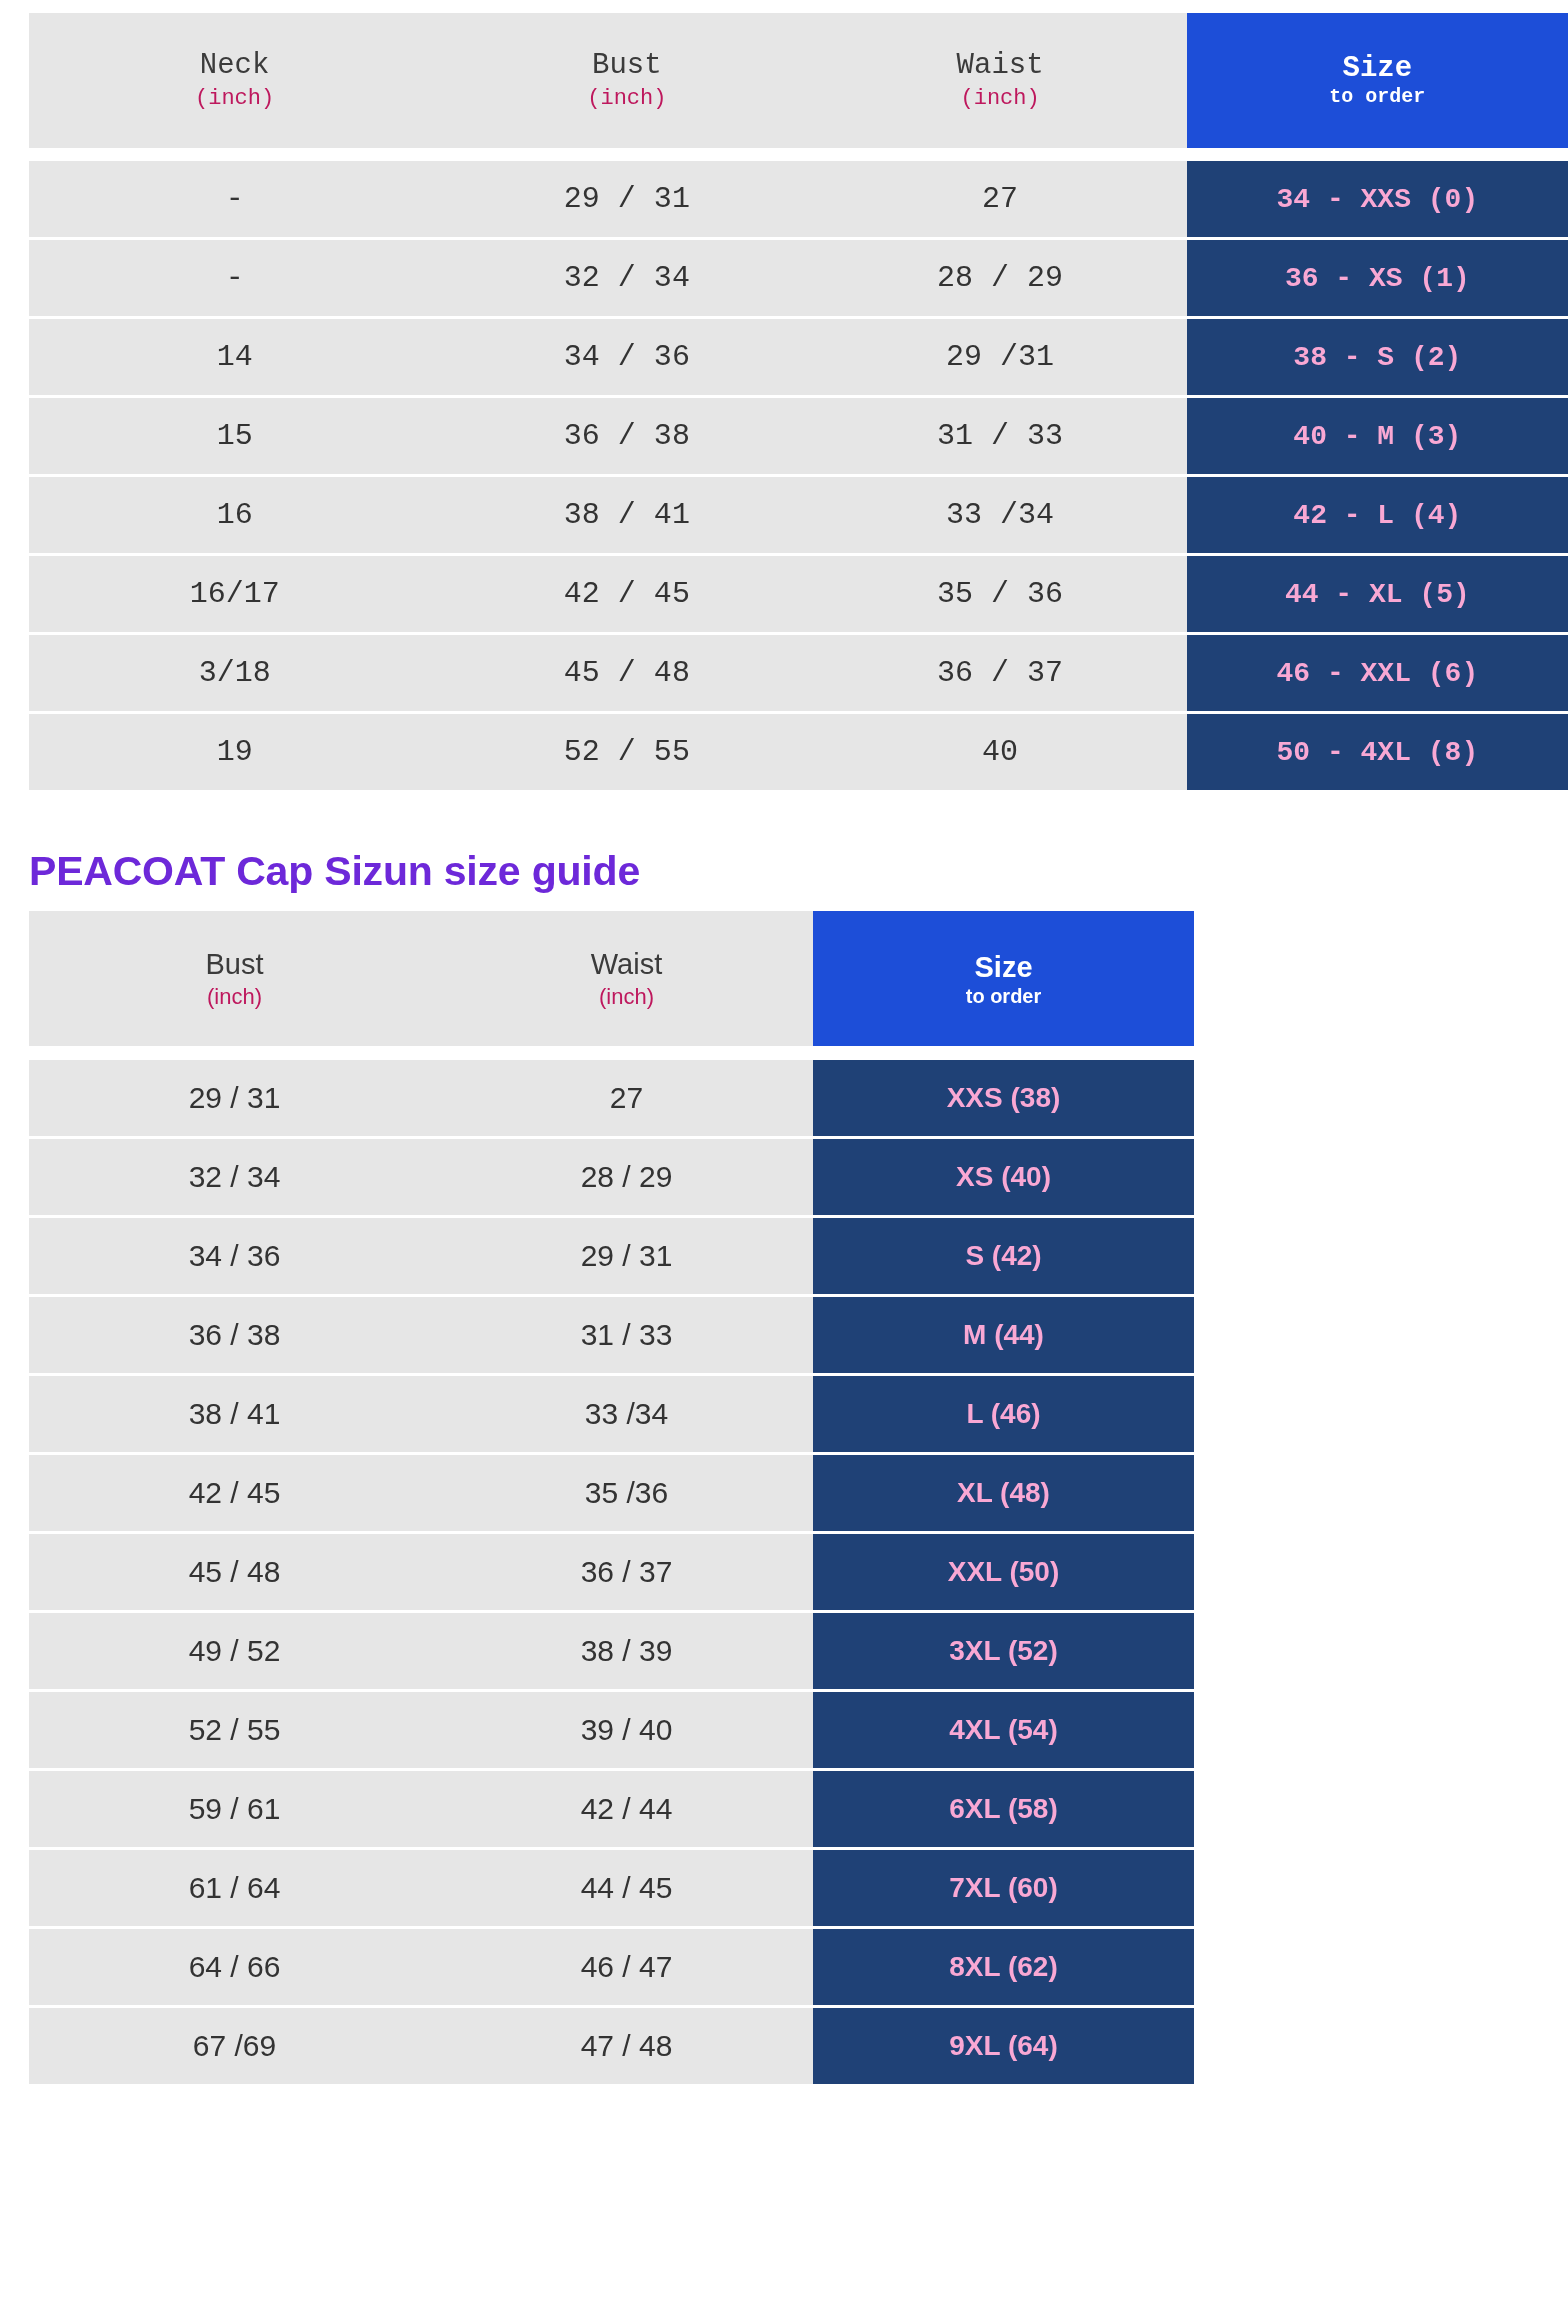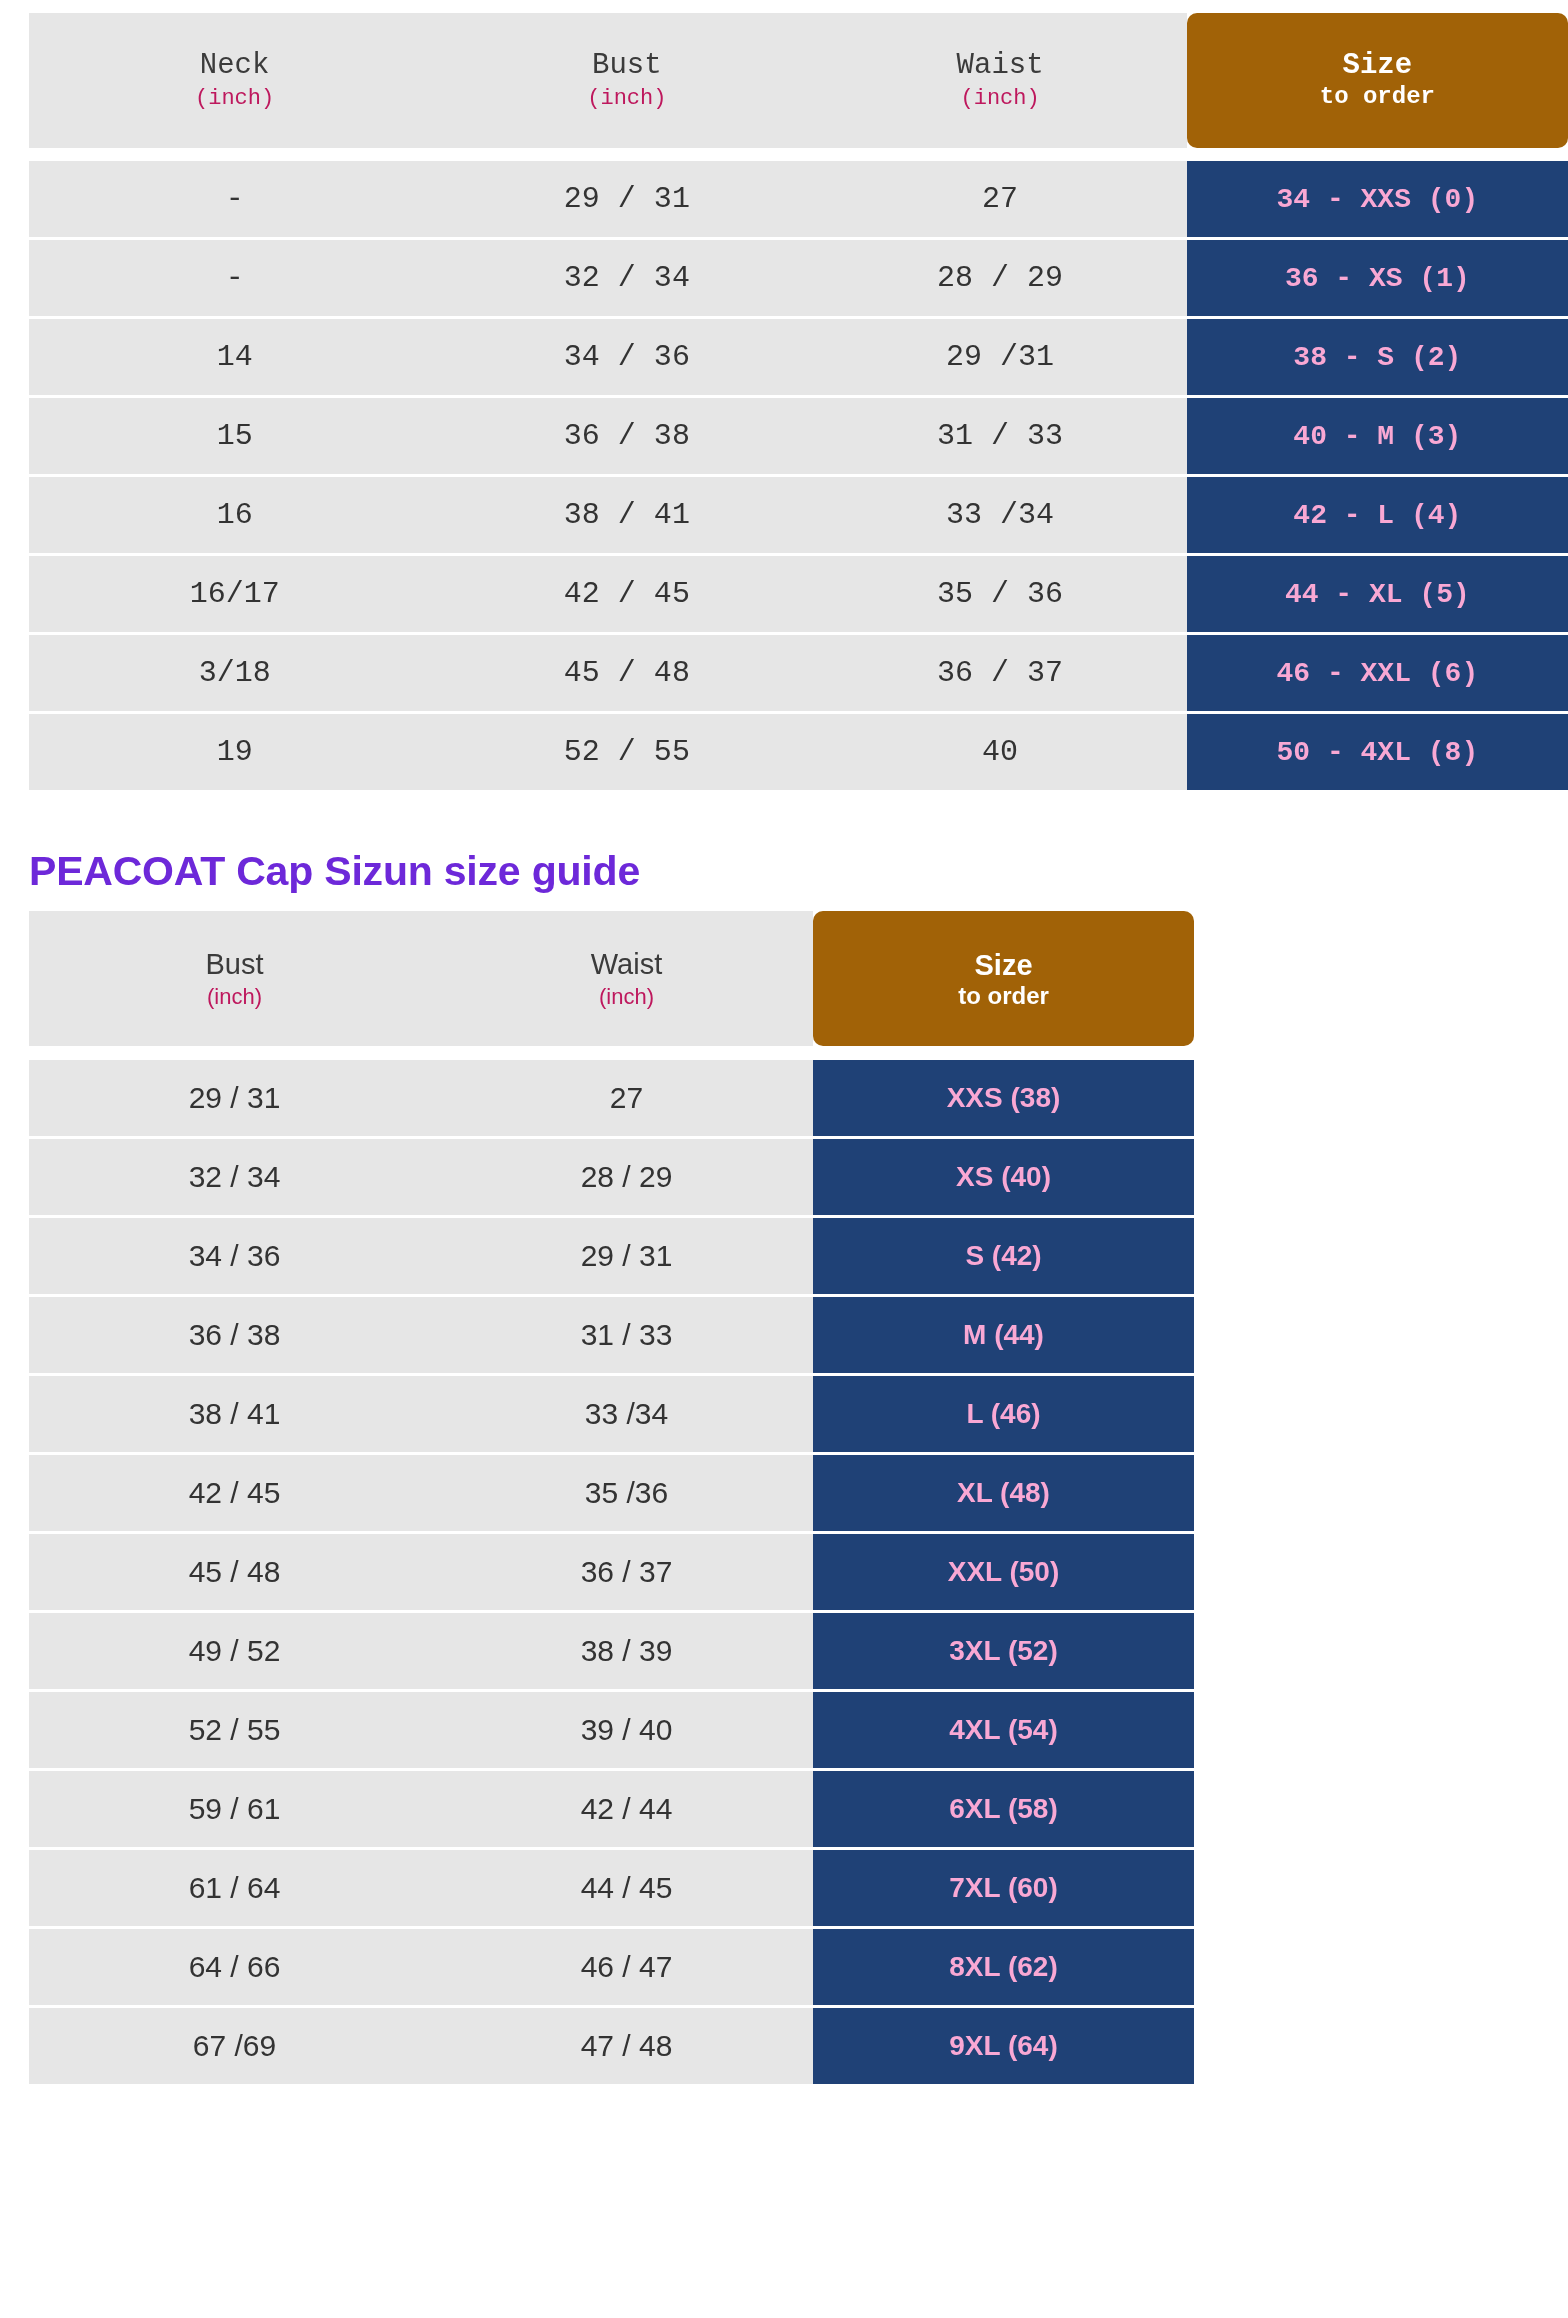--- a/index.html
+++ b/index.html
@@ -48,29 +48,28 @@
     font-size: 29px;
     line-height: 1.12;
   }
   .hdr-cell .unit {
     display: block;
     font-size: 22px;
     color: #be185d;
     margin-top: 4.4px;
   }
   .hdr-cell.blue {
-    background: #a16207;
+    background: #1d4ed8;
     color: #ffffff;
     font-weight: 700;
     font-size: 29px;
-    border-radius: 10px;
   }
   .hdr-cell.blue .unit {
     color: #ffffff;
-    font-size: 24px;
+    font-size: 20px;
     font-weight: 700;
     margin-top: 1.5px;
   }
 
   .data-cell {
     background: #e6e6e6;
     height: 76px;
     vertical-align: middle;
     text-align: center;
     font-size: 30px;

